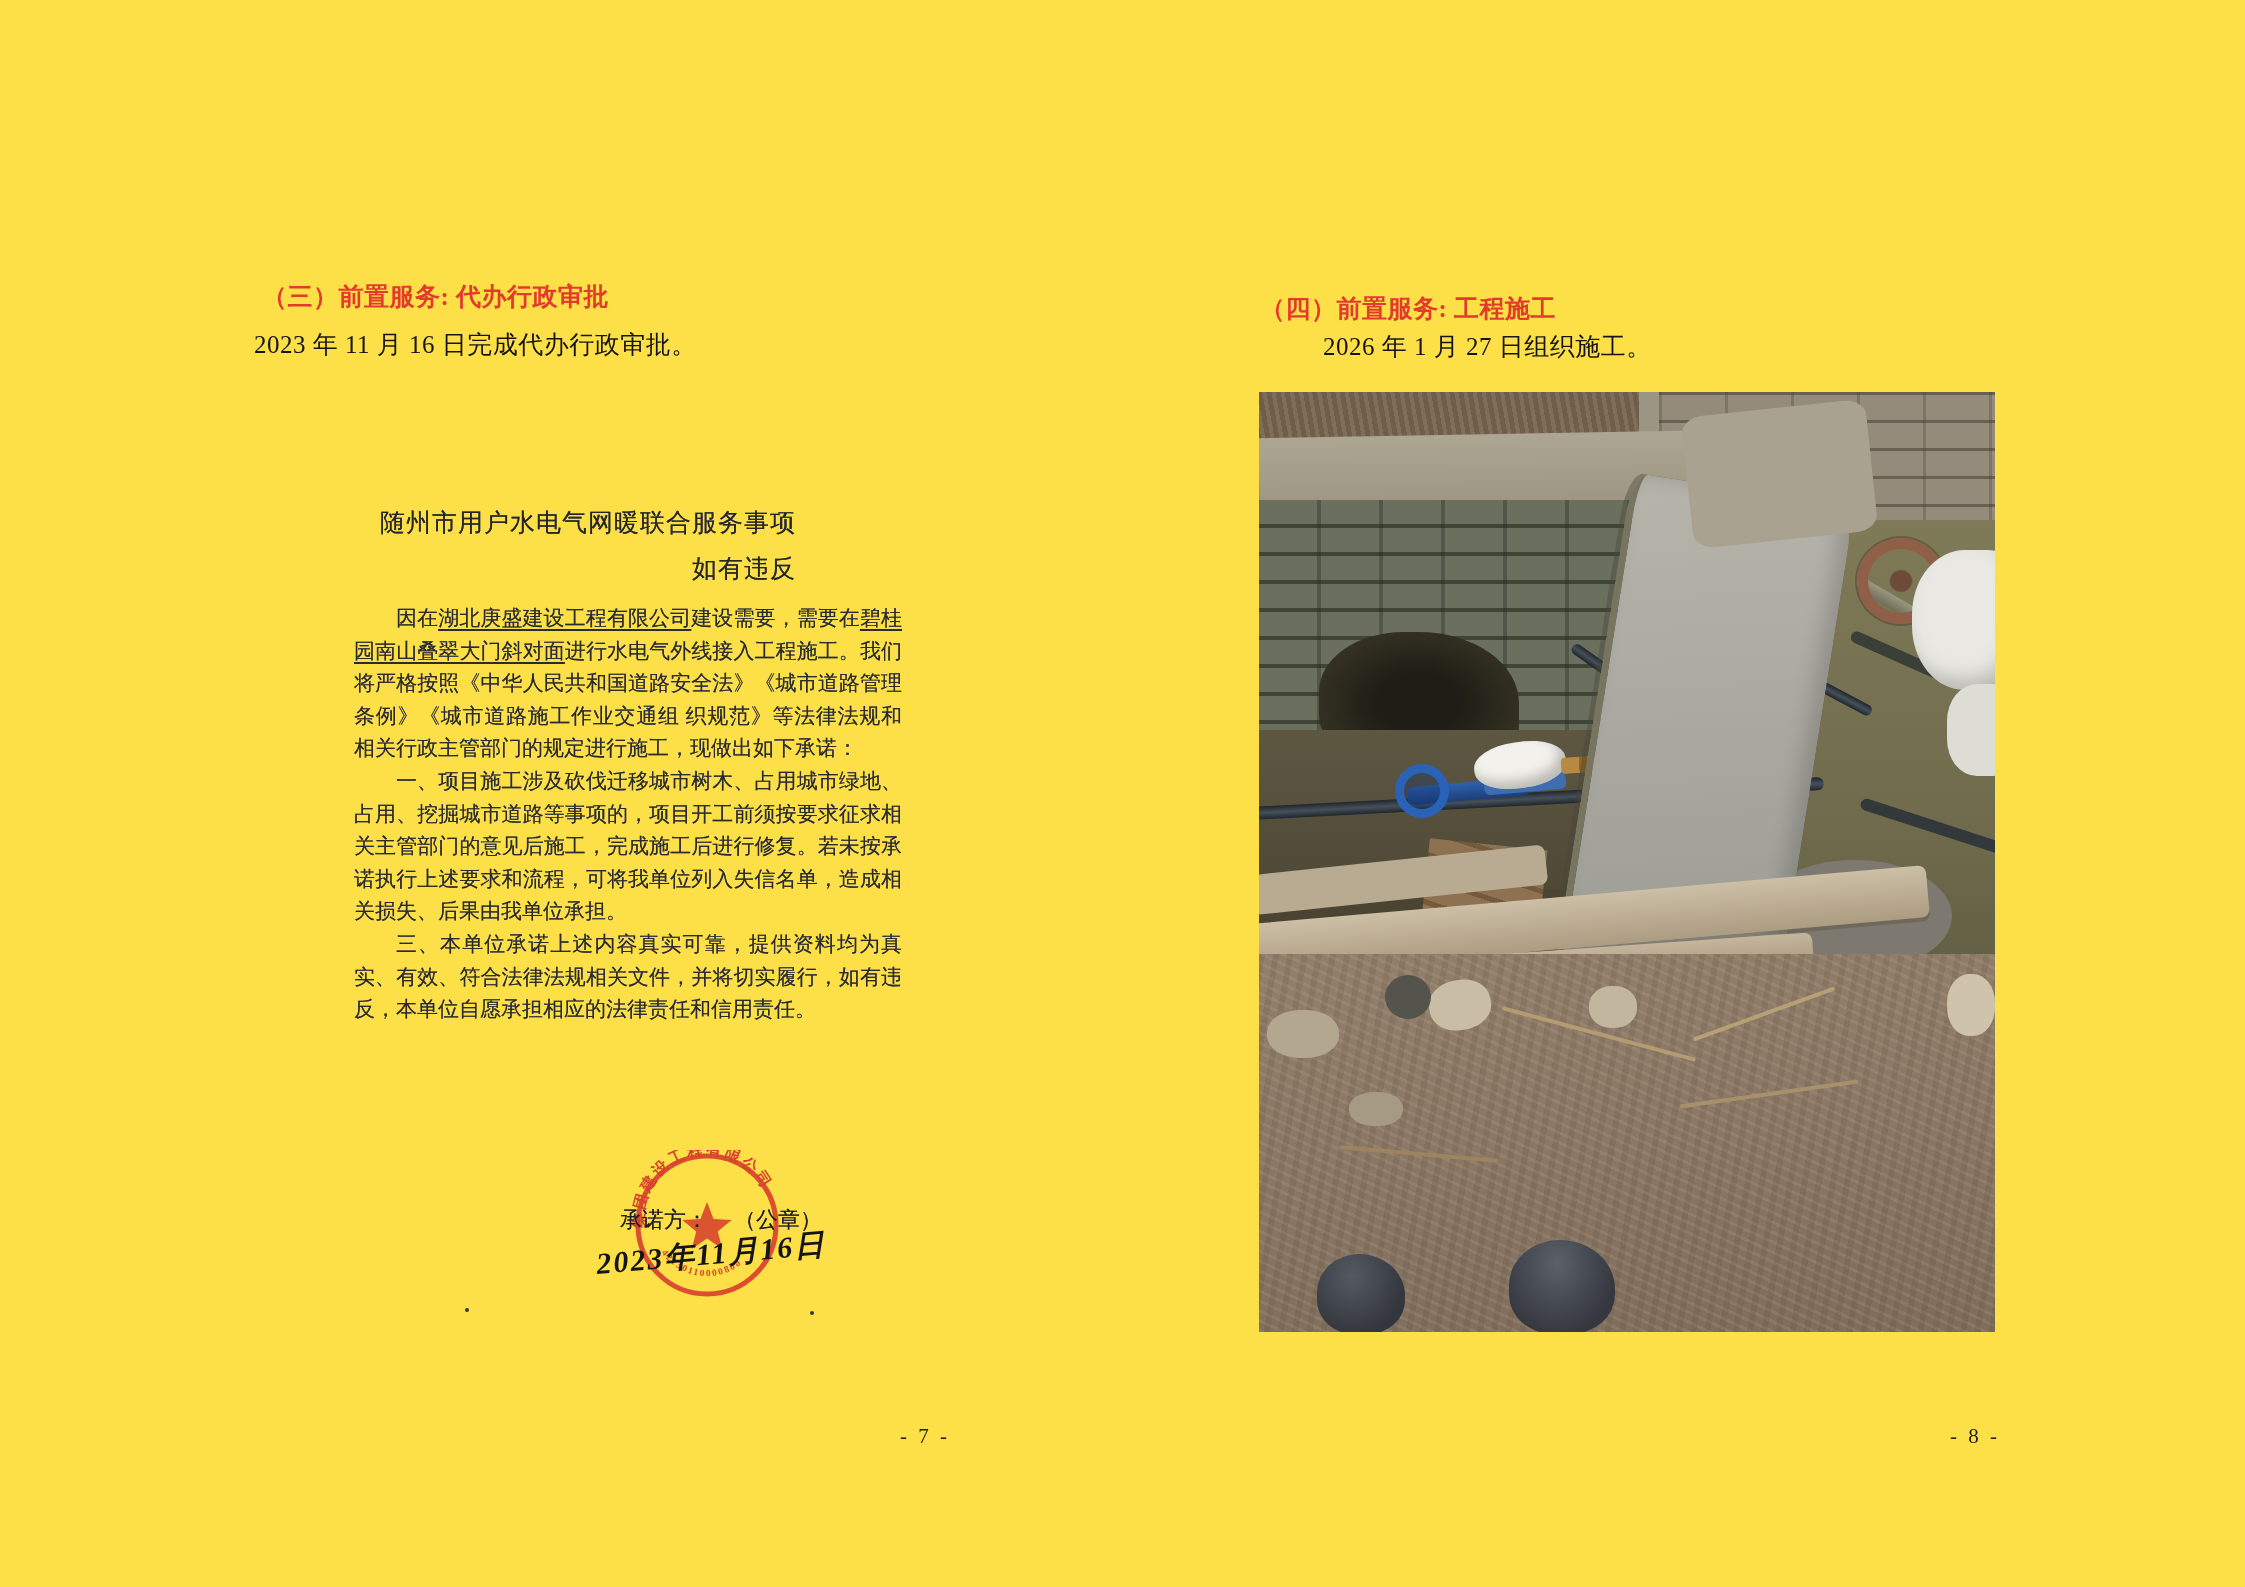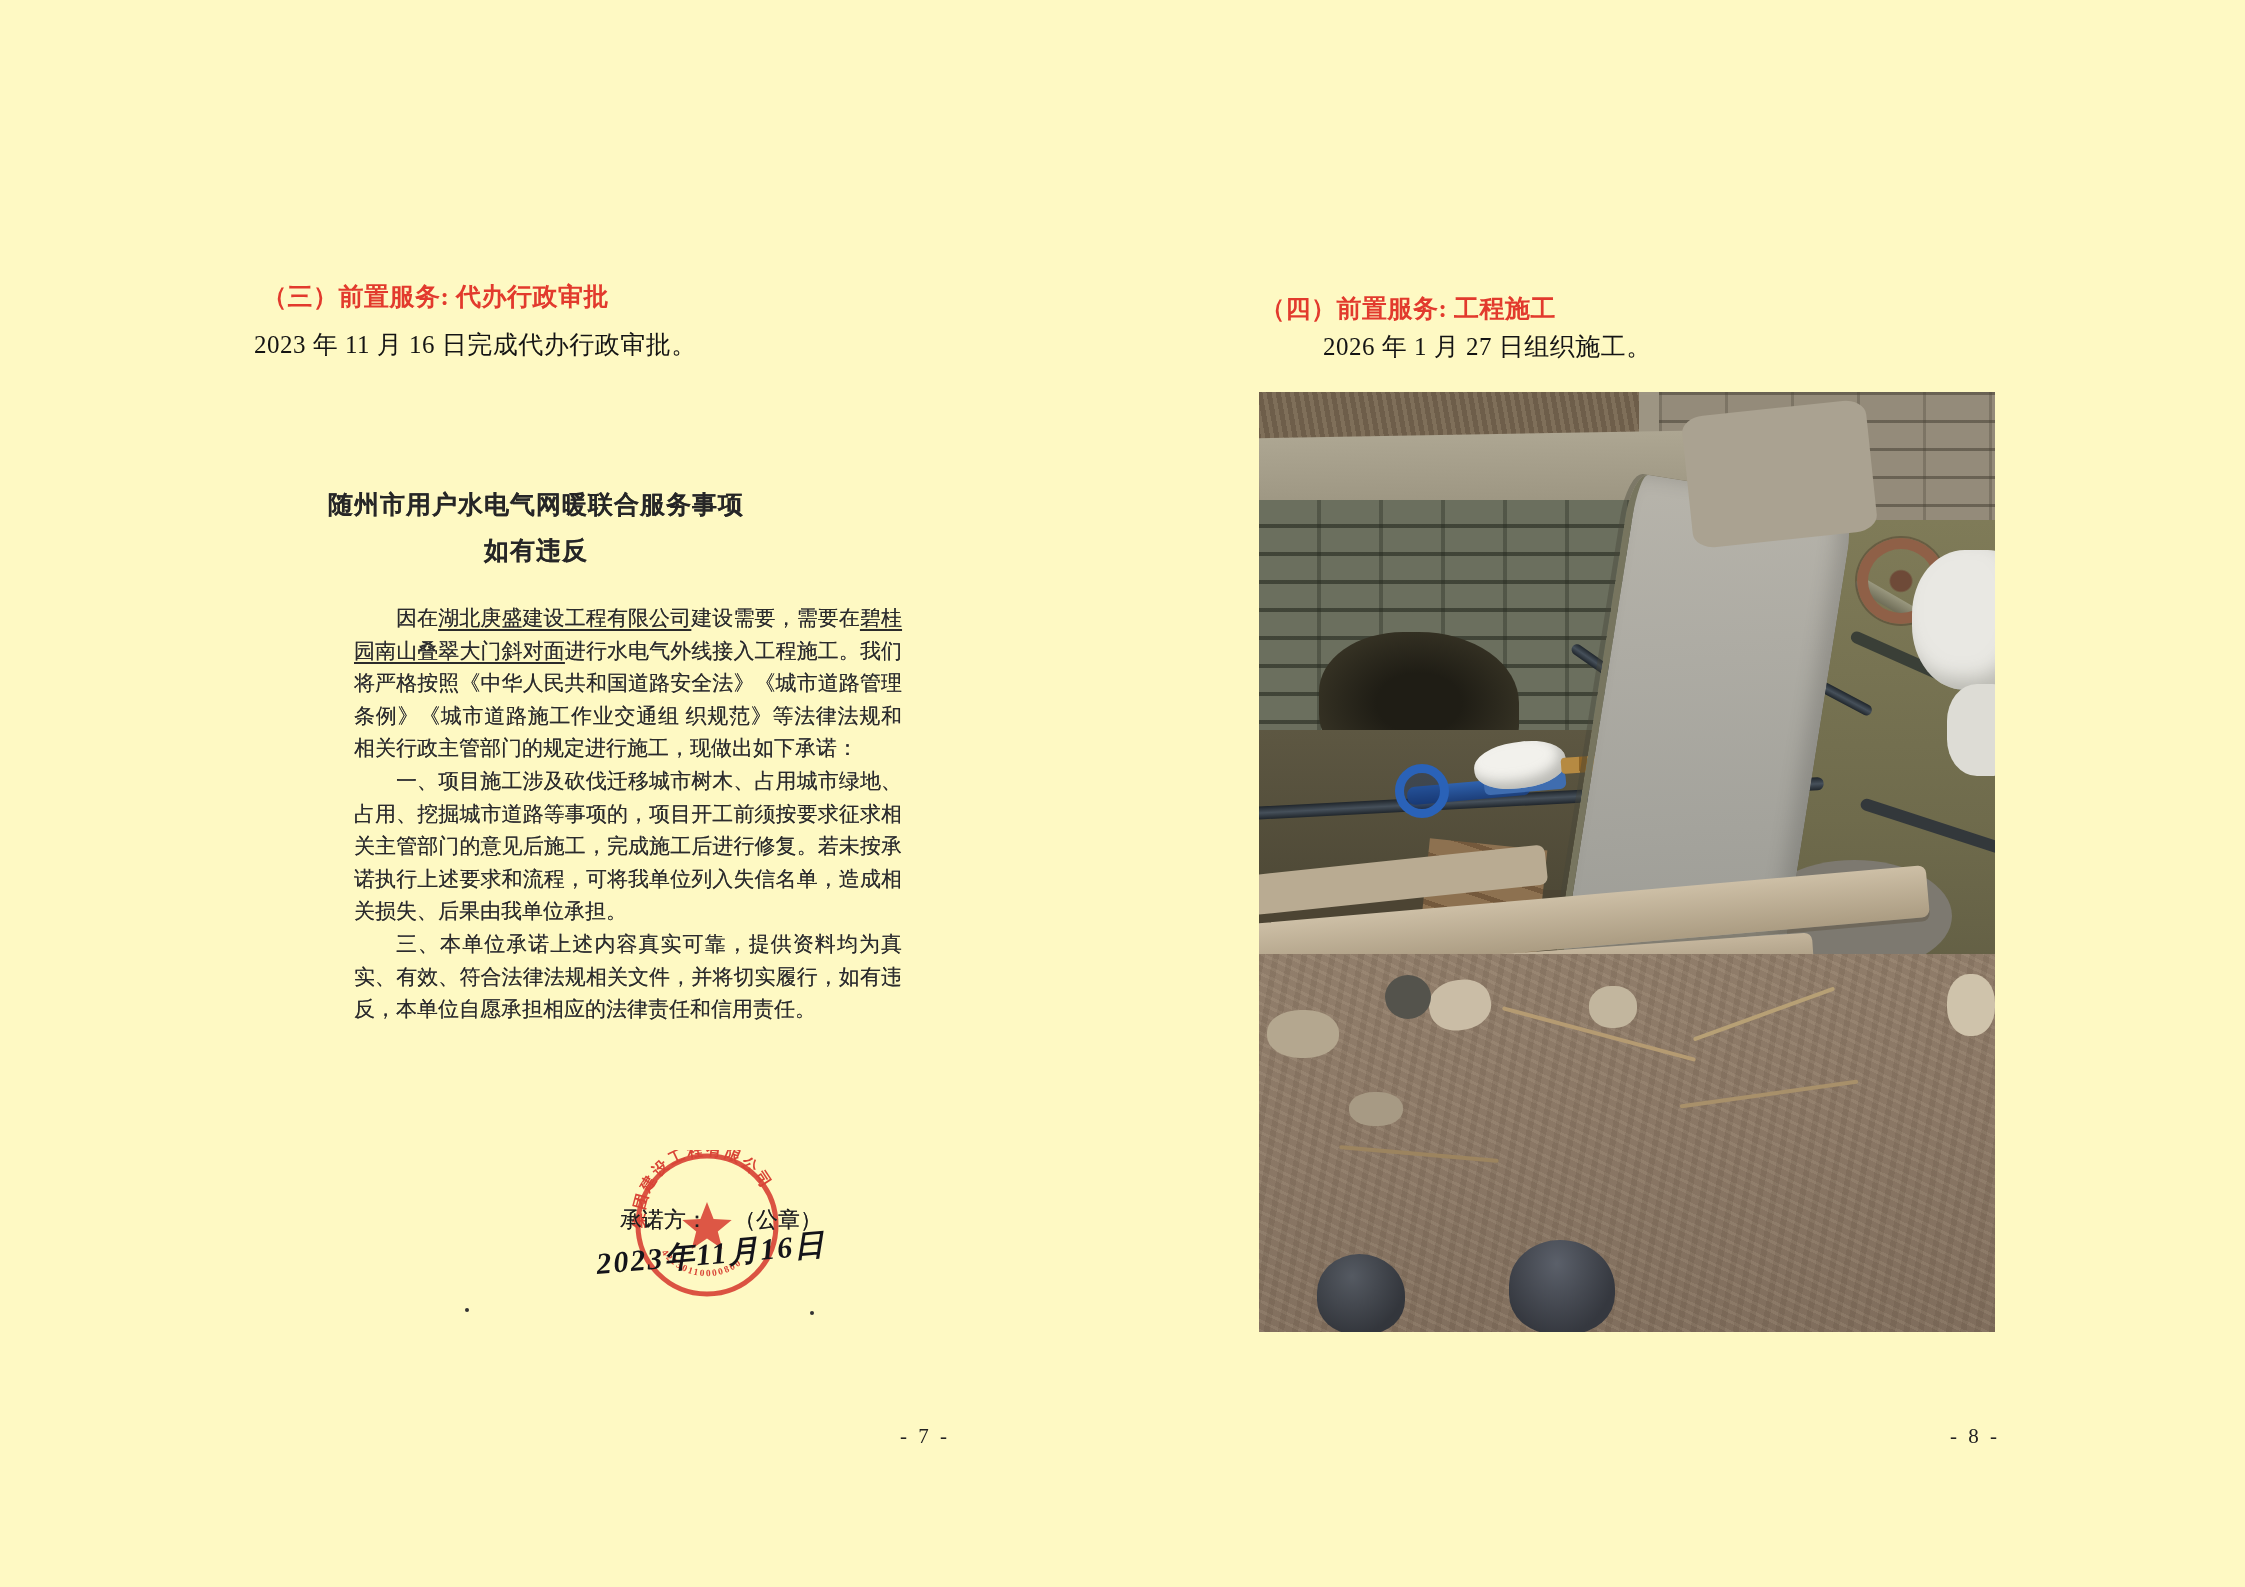--- a/index.html
+++ b/index.html
@@ -1,27 +1,27 @@
 <!DOCTYPE html>
 <html><head>
 <meta charset="utf-8">
 <style>
   html,body{margin:0;padding:0;background:#ffffff;}
-  .canvas{position:relative;width:2245px;height:1587px;background:#fef9c3;overflow:hidden;
+  .canvas{position:relative;width:2245px;height:1587px;background:#fde047;overflow:hidden;
           font-family:"Liberation Serif","DejaVu Serif",serif;color:#111;}
   .abs{position:absolute;}
 
   
   .red-heading{color:#e23a2d;font-size:25px;font-weight:600;letter-spacing:0.5px;white-space:nowrap;}
   .date-line{color:#141414;font-size:25px;letter-spacing:0.5px;white-space:nowrap;text-align:center;}
   .page-num{color:#222;font-size:21px;letter-spacing:3px;}
 
   
-  .doc-title{width:520px;text-align:center;font-weight:700;color:#262626;font-size:25px;
-             letter-spacing:1px;text-shadow:0 0 0.6px #555;}
+  .doc-title{width:520px;text-align:right;font-weight:400;color:#262626;font-size:25px;
+             letter-spacing:1px;text-shadow:0 0 0.6px #555;margin-top:18px;}
   .doc-body{width:548px;font-size:21px;line-height:32.6px;color:#2b2b2b;text-align:justify;
             text-shadow:0 0 0.6px #666;}
   .doc-body p{margin:0;text-indent:2em;}
   .useg{text-decoration:underline;text-underline-offset:4px;text-decoration-thickness:1.5px;}
   .sig-row{font-size:22px;color:#1d1d1d;white-space:nowrap;text-shadow:0 0 0.5px #555;}
   .sig-row .seal-note{margin-left:26px;margin-top:17px;}
   .handwritten{font-size:30px;font-style:italic;font-weight:700;color:#14141a;
                transform:rotate(-5deg);letter-spacing:2px;white-space:nowrap;}
   .stamp{width:150px;height:150px;opacity:0.93;}
   .stamp-arc{font-size:15.5px;font-weight:700;fill:#d6372c;letter-spacing:2.5px;}

